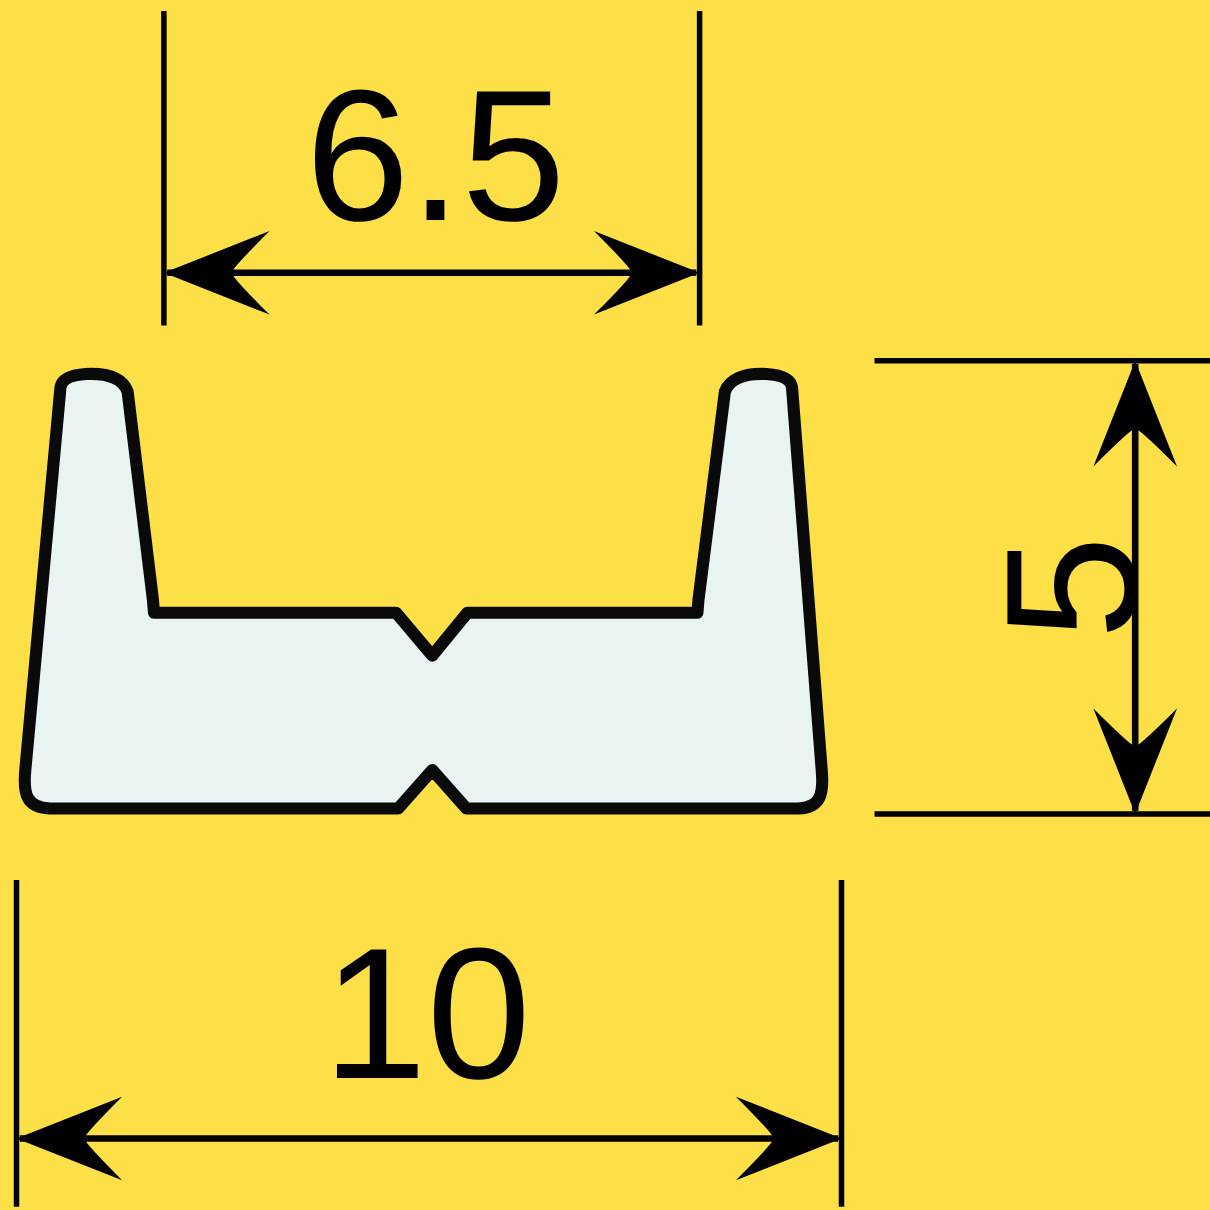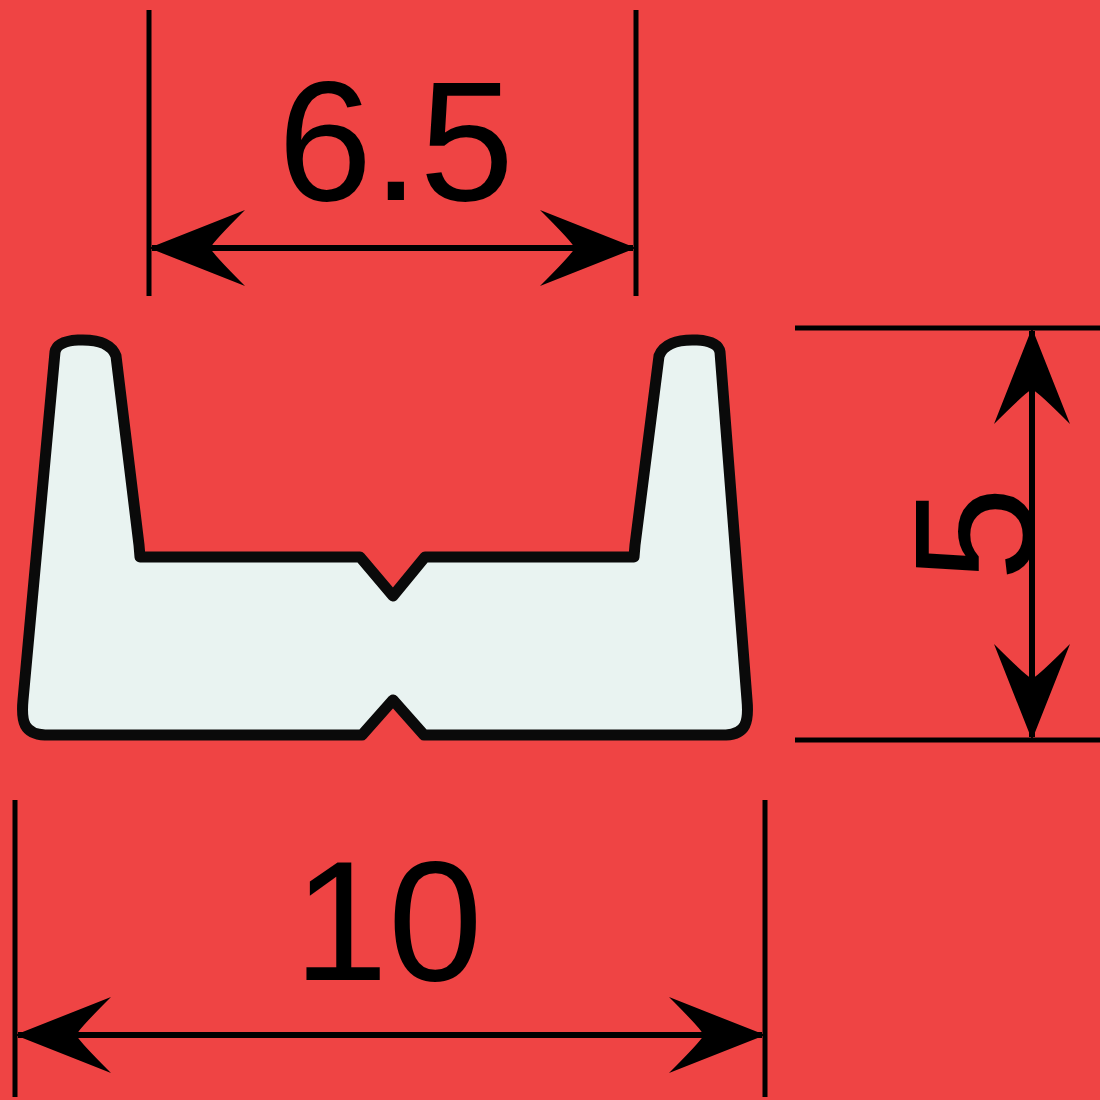--- a/index.html
+++ b/index.html
@@ -11,21 +11,21 @@
   body {
     width: 1100px;
     height: 1100px;
     overflow: hidden;
     font-family: "Liberation Sans", sans-serif;
   }
   #drawing-root {
     position: relative;
     width: 1100px;
     height: 1100px;
-    background: #ef4444;
+    background: #fde047;
     text-decoration: underline;
   }
   #drawing-svg {
     position: absolute;
     left: 0;
     top: 0;
     width: 1100px;
     height: 1100px;
     display: block;
   }

